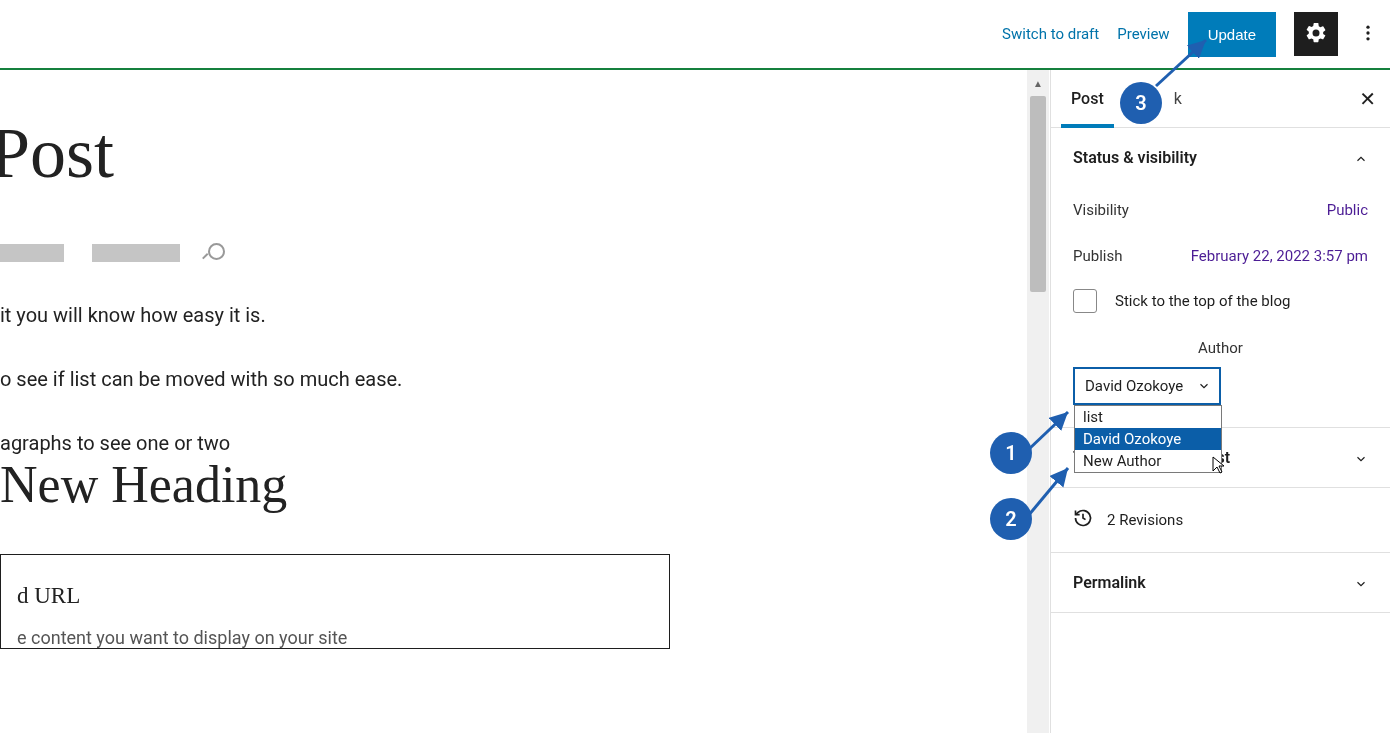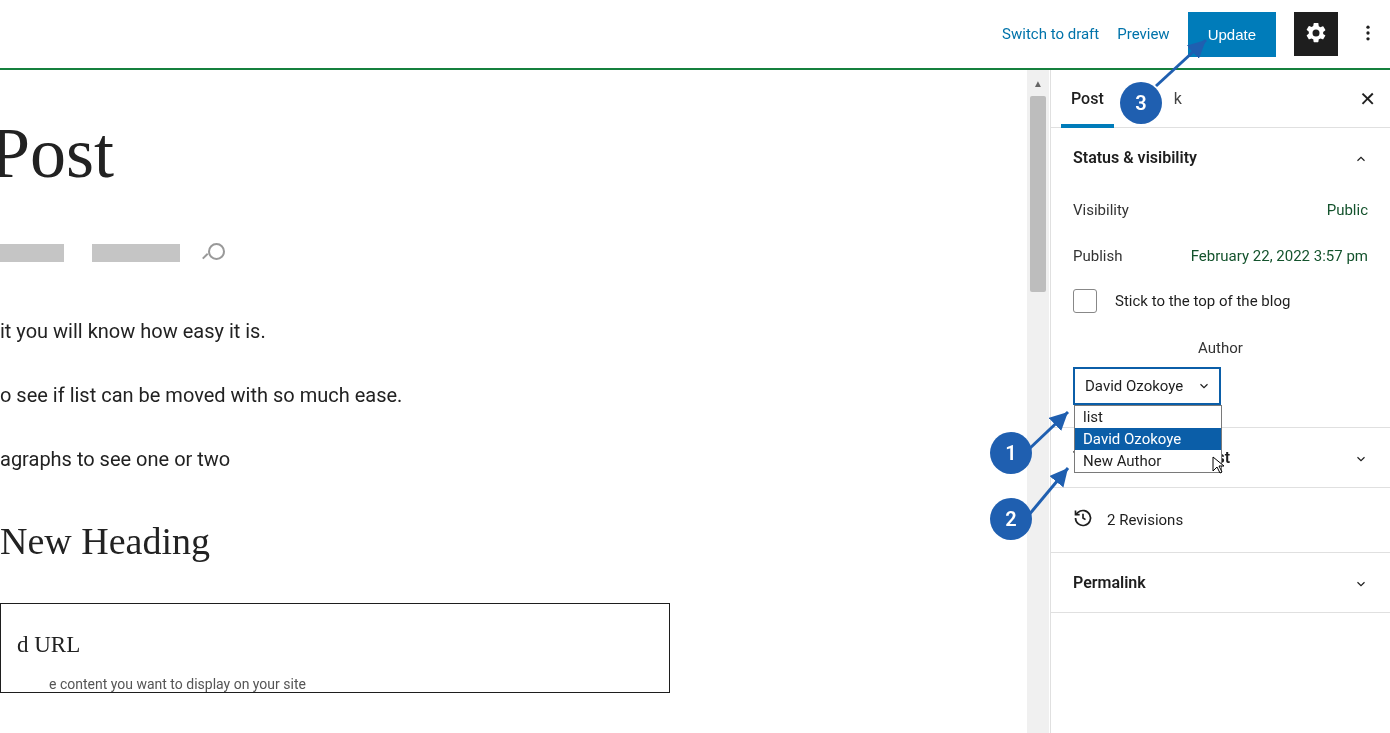--- a/index.html
+++ b/index.html
@@ -104,49 +104,47 @@
     width: 2px; height: 7px;
     background: currentColor;
     left: -1px; top: 10px;
     transform: rotate(45deg);
     transform-origin: top left;
   }
 
   .body-para {
     font-size: 20px;
     color: #222;
-    margin-top: 56px;
+    margin-top: 40px;
   }
   .body-para.p2 { margin-top: 40px; }
   .body-para.p3 { margin-top: 40px; }
   .heading2 {
     font-family: Georgia, "Times New Roman", serif;
-    font-size: 38px;
+    font-size: 52px;
     font-weight: 300;
     color: #222;
-    margin-top: 48px;
   }
   .embed-box {
     border: 1px solid #1e1e1e;
     margin-top: 40px;
     padding: 28px 16px 0 16px;
     width: 670px;
     margin-left: 0;
   }
   .embed-title {
     font-family: Georgia, "Times New Roman", serif;
     font-size: 23px;
     font-weight: 400;
     color: #222;
   }
   .embed-sub {
-    font-size: 14px;
+    font-size: 18px;
     color: #555;
     margin-top: 18px;
-    margin-left: 32px;
   }
 
   
   .scroll-wrap {
     position: absolute;
     top: 70px; left: 1027px;
     width: 22px;
     bottom: 0;
     background: #f0f0f0;
   }
@@ -220,21 +218,21 @@
   }
   .panel-body {
     padding: 0 22px 22px 22px;
   }
   .row {
     display: flex; justify-content: space-between;
     padding: 14px 0;
     font-size: 15px;
   }
   .row .label { color: #333; }
-  .row .val-link { color: #14532d; }
+  .row .val-link { color: #4c1d95; }
 
   .checkbox-row {
     display: flex; align-items: center; gap: 18px;
     padding: 10px 0 20px 0;
     font-size: 15px;
   }
   .chk {
     width: 24px; height: 24px;
     border: 1.5px solid #888;
     border-radius: 3px;

